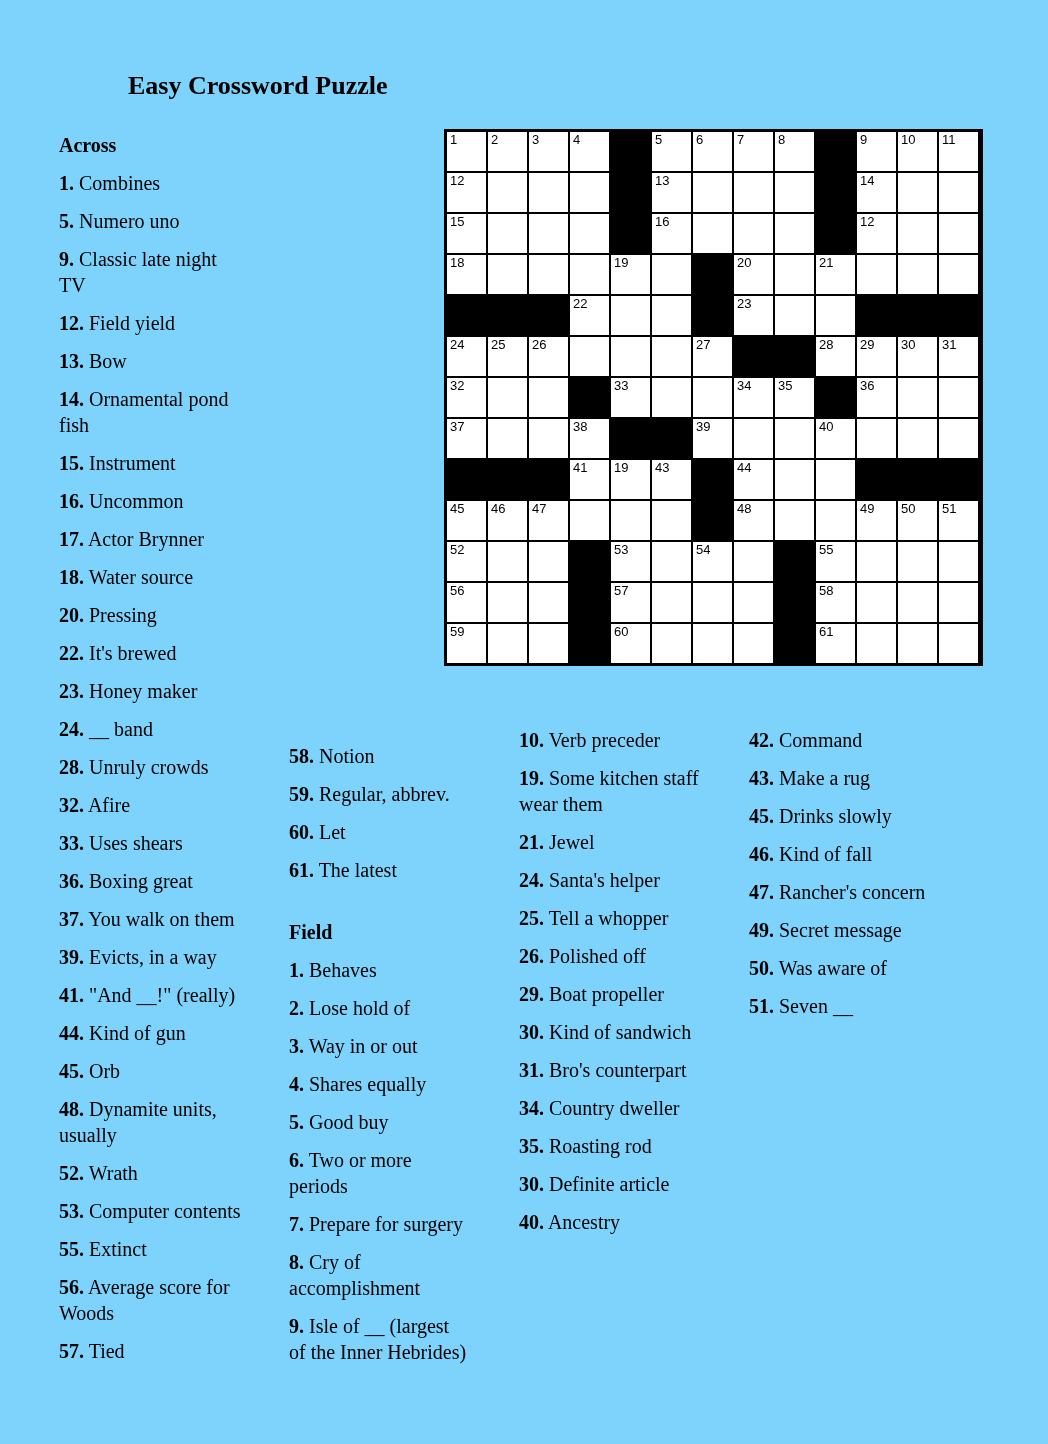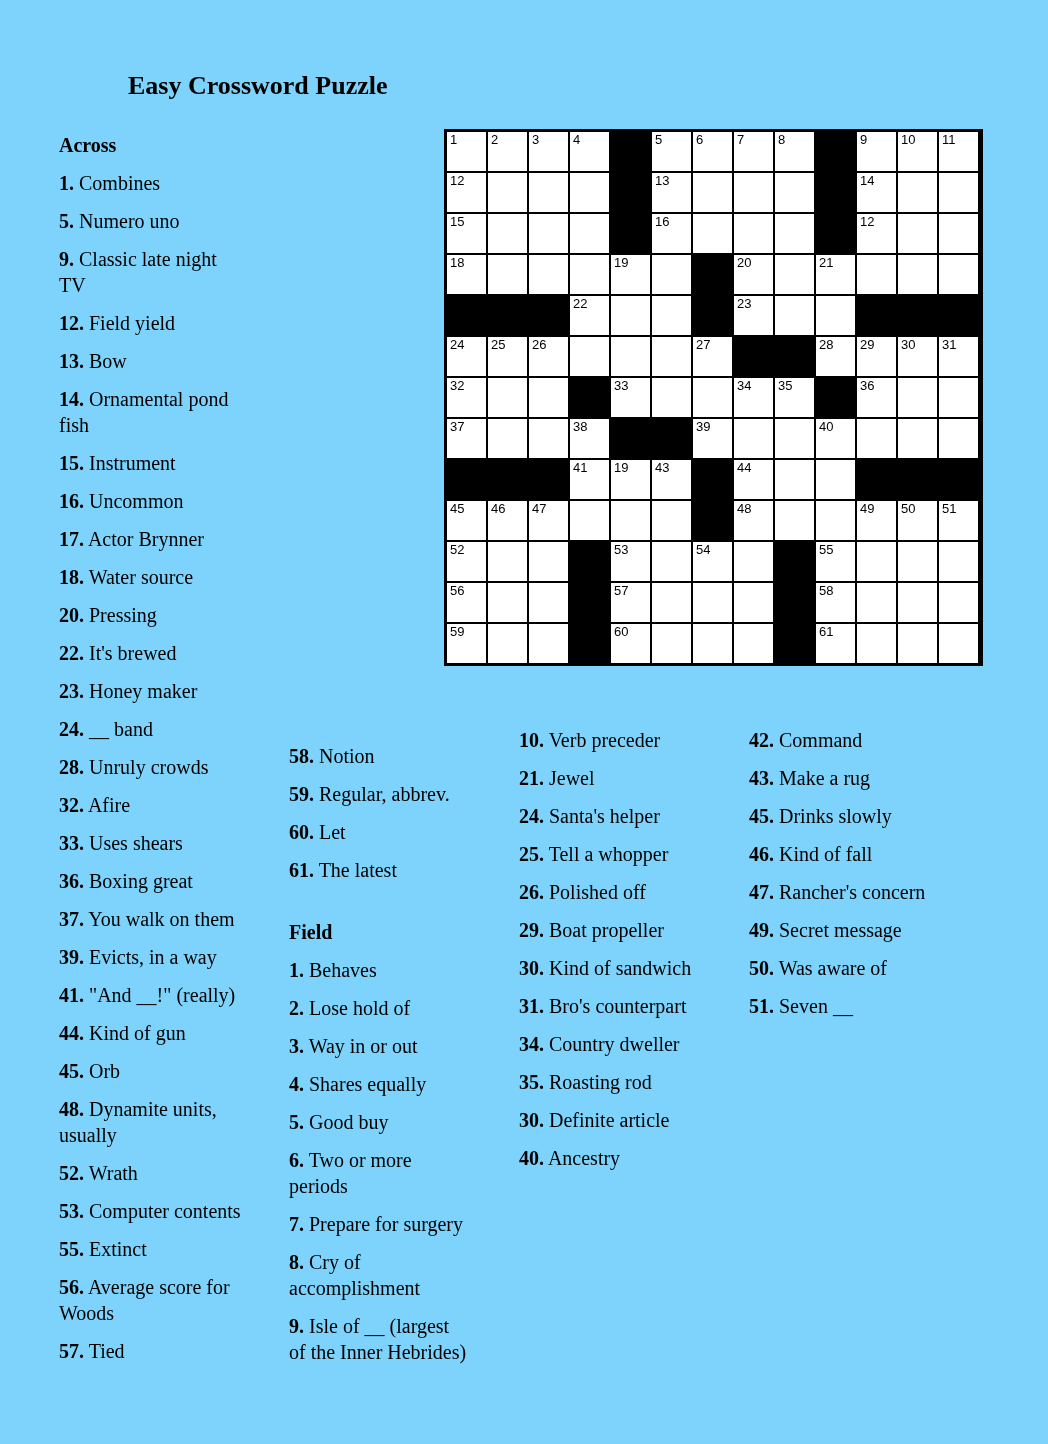--- a/index.html
+++ b/index.html
@@ -435,20 +435,22 @@
         <p class="clue"><span class="num">8.</span><span> Cry of
 accomplishment</span></p>
         <p class="clue"><span class="num">9.</span><span> Isle of __ (largest
 of the Inner Hebrides)</span></p>
       </div>
   </div>
 
   <div class="clue-col col3">
     <div>
         <p class="clue"><span class="num">10.</span><span> Verb preceder</span></p>
+        <p class="clue"><span class="num">19.</span><span> Some kitchen staff
+wear them</span></p>
         <p class="clue"><span class="num">21.</span><span> Jewel</span></p>
         <p class="clue"><span class="num">24.</span><span> Santa's helper</span></p>
         <p class="clue"><span class="num">25.</span><span> Tell a whopper</span></p>
         <p class="clue"><span class="num">26.</span><span> Polished off</span></p>
         <p class="clue"><span class="num">29.</span><span> Boat propeller</span></p>
         <p class="clue"><span class="num">30.</span><span> Kind of sandwich</span></p>
         <p class="clue"><span class="num">31.</span><span> Bro's counterpart</span></p>
         <p class="clue"><span class="num">34.</span><span> Country dweller</span></p>
         <p class="clue"><span class="num">35.</span><span> Roasting rod</span></p>
         <p class="clue"><span class="num">30.</span><span> Definite article</span></p>

